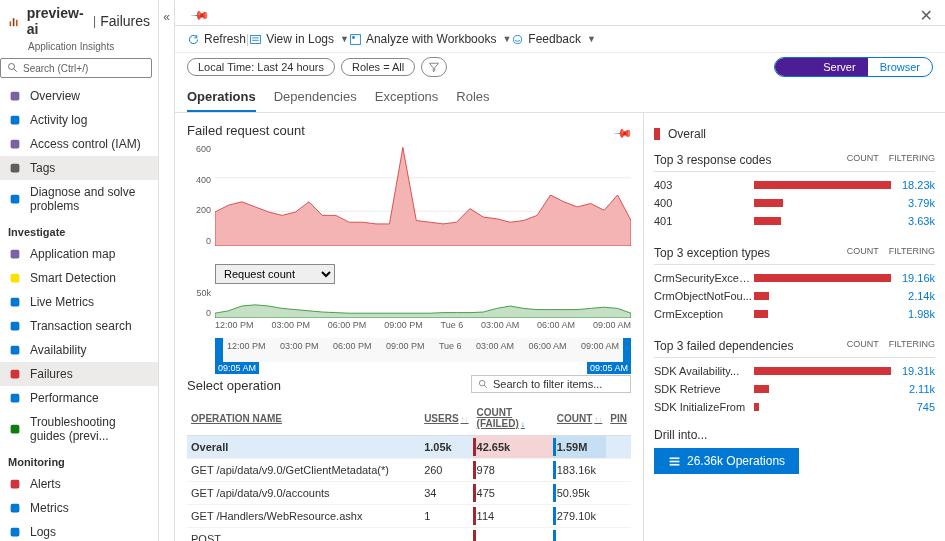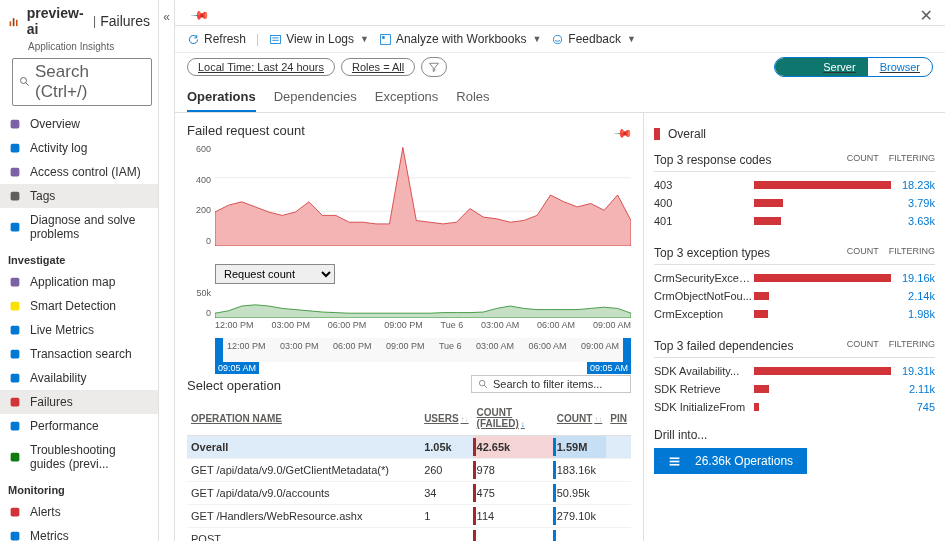--- a/index.html
+++ b/index.html
@@ -5,42 +5,42 @@
 * { box-sizing: border-box; margin: 0; padding: 0; font-family: "Segoe UI", -apple-system, sans-serif; }
 body { font-size: 12px; color: #323130; background: #fff; width: 945px; height: 541px; overflow: hidden; }
 .app { display: flex; height: 100%; }
 .sidebar { width: 159px; border-right: 1px solid #e1dfdd; display: flex; flex-direction: column; overflow-y: auto; padding-top: 1px; }
 .header-bar { display: flex; align-items: center; padding: 4px 8px; }
 .header-bar .logo { width: 14px; height: 14px; display: inline-flex; align-items: center; margin-right: 6px; }
 .header-bar .title { font-size: 14px; font-weight: 600; }
 .header-bar .sep { margin: 0 4px; color: #605e5c; }
 .header-bar .subtitle { font-size: 14px; color: #323130; }
 .header-sub { font-size: 10px; color: #605e5c; padding-left: 28px; }
-.search-box { margin: 6px 6px 6px 12px; border: 1px solid #8a8886; border-radius: 2px; padding: 3px 6px; display: flex; align-items: center; font-size: 17px; color: #605e5c; }
+.search-box { margin: 6px 6px 6px 0; border: 1px solid #8a8886; border-radius: 2px; padding: 3px 6px; display: flex; align-items: center; font-size: 10px; color: #605e5c; }
 .search-box svg { width: 12px; height: 12px; margin-right: 4px; flex-shrink: 0; }
 .side-item { display: flex; align-items: center; padding: 5px 8px; cursor: pointer; font-size: 12px; }
 .side-item .ic { width: 14px; height: 14px; margin-right: 8px; display: inline-flex; align-items: center; justify-content: center; flex-shrink: 0; }
 .side-section { font-size: 11px; font-weight: 600; color: #323130; padding: 8px 8px 4px 8px; }
 .side-item.sel { background: #edebe9; font-weight: 400; }
 .main { flex: 1; display: flex; flex-direction: column; overflow: hidden; }
 .top-header { display: flex; align-items: center; padding: 6px 12px 0 12px; border-bottom: 1px solid #e1dfdd; }
 .top-header .pin { margin-left: 6px; color: #605e5c; transform: rotate(45deg); display: inline-block; }
 .close-x { margin-left: auto; font-size: 16px; color: #605e5c; cursor: pointer; }
-.toolbar { display: flex; align-items: center; padding: 6px 12px; gap: 10px; border-bottom: 1px solid #edebe9; }
+.toolbar { display: flex; align-items: center; padding: 6px 12px; border-bottom: 1px solid #edebe9; }
 .tool-btn { display: inline-flex; align-items: center; font-size: 12px; color: #323130; cursor: pointer; gap: 4px; }
 .tool-btn svg { width: 13px; height: 13px; }
 .tool-sep { color: #c8c6c4; }
 .chev { font-size: 9px; color: #605e5c; margin-left: 2px; }
-.filter-row { display: flex; align-items: center; padding: 4px 12px; gap: 6px; text-decoration: underline; }
+.filter-row { display: flex; align-items: center; padding: 4px 12px; gap: 6px; }
 .pill { border: 1px solid #8a8886; border-radius: 12px; padding: 2px 10px; font-size: 11px; cursor: pointer; }
 .pill.icon-only { padding: 3px 6px; display: inline-flex; }
 .pill.icon-only svg { width: 12px; height: 12px; }
 .toggle-group { margin-left: auto; display: flex; border: 1px solid #0078d4; border-radius: 12px; overflow: hidden; }
 .toggle-group .tg { padding: 3px 12px; font-size: 11px; cursor: pointer; }
-.toggle-group .tg.active { background: #0f766e; color: #fff; padding-left: 48px; }
+.toggle-group .tg.active { background: #4c1d95; color: #fff; padding-left: 48px; }
 .toggle-group .tg:not(.active) { color: #0078d4; }
 .tabs { display: flex; padding: 0 12px; border-bottom: 1px solid #e1dfdd; gap: 18px; }
 .tab { padding: 8px 0 6px 0; font-size: 13px; color: #605e5c; cursor: pointer; border-bottom: 2px solid transparent; }
 .tab.active { color: #323130; font-weight: 600; border-bottom-color: #0078d4; }
 .content-split { display: flex; flex: 1; overflow: hidden; }
 .left-pane { flex: 1; padding: 10px 12px; overflow-y: auto; }
 .right-pane { width: 302px; border-left: 1px solid #e1dfdd; padding: 10px 10px; overflow-y: auto; }
 .chart-title-row { display: flex; align-items: center; }
 .chart-title { font-size: 13px; margin-bottom: 6px; }
 .pin-ic { margin-left: auto; cursor: pointer; transform: rotate(45deg); }
@@ -81,21 +81,21 @@
 .right-section .hd .lbl-count { margin-left: auto; font-size: 9px; color: #605e5c; }
 .right-section .hd .lbl-filter { font-size: 9px; color: #605e5c; margin-left: 10px; }
 .bar-row { display: flex; align-items: center; padding: 3px 0; font-size: 11px; }
 .bar-row .name { width: 100px; overflow: hidden; text-overflow: ellipsis; white-space: nowrap; }
 .bar-row .bar-wrap { flex: 1; height: 8px; position: relative; }
 .bar-row .bar { position: absolute; left: 0; top: 0; bottom: 0; background: #d13438; }
 .bar-row .val { width: 44px; text-align: right; color: #0078d4; cursor: pointer; }
 .overall-row { display: flex; align-items: center; padding: 4px 0 8px 0; font-size: 12px; }
 .overall-row .bar-ic { width: 6px; height: 12px; background: #d13438; margin-right: 8px; }
 .drill { margin-top: 10px; }
-.drill-btn { background: #0078d4; color: #fff; padding: 6px 14px; font-size: 12px; display: inline-flex; align-items: center; cursor: pointer; border: none; gap: 14px; }
+.drill-btn { background: #0078d4; color: #fff; padding: 6px 14px; font-size: 12px; display: inline-flex; align-items: center; cursor: pointer; border: none; gap: 6px; }
 .drill-btn svg { width: 13px; height: 13px; }
 .side-chevron { width: 16px; border-right: 1px solid #e1dfdd; display:flex; align-items:flex-start; justify-content:center; padding-top:10px; color:#605e5c; cursor:pointer;}
 </style>
 </head>
 <body>
 
 <div class="app">
   <div class="sidebar">
     <div class="header-bar">
       <span class="logo">

